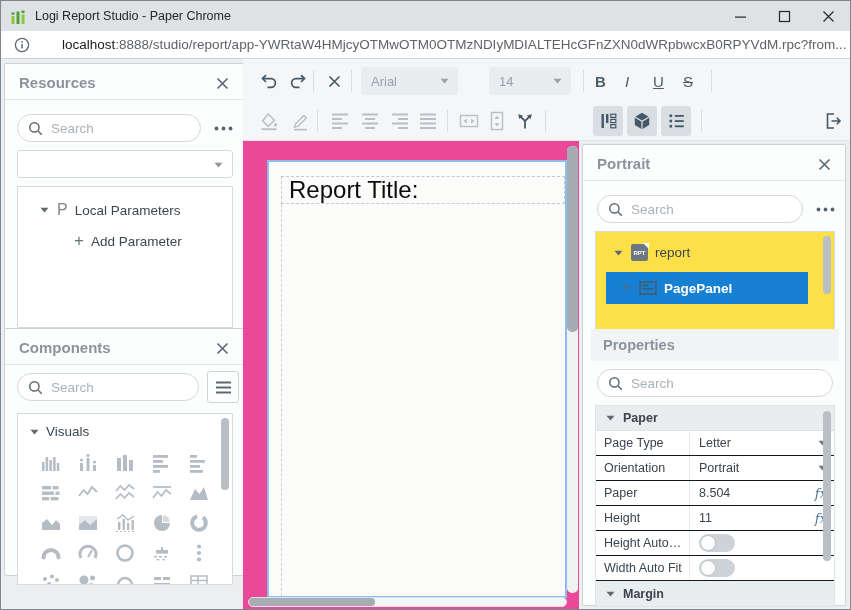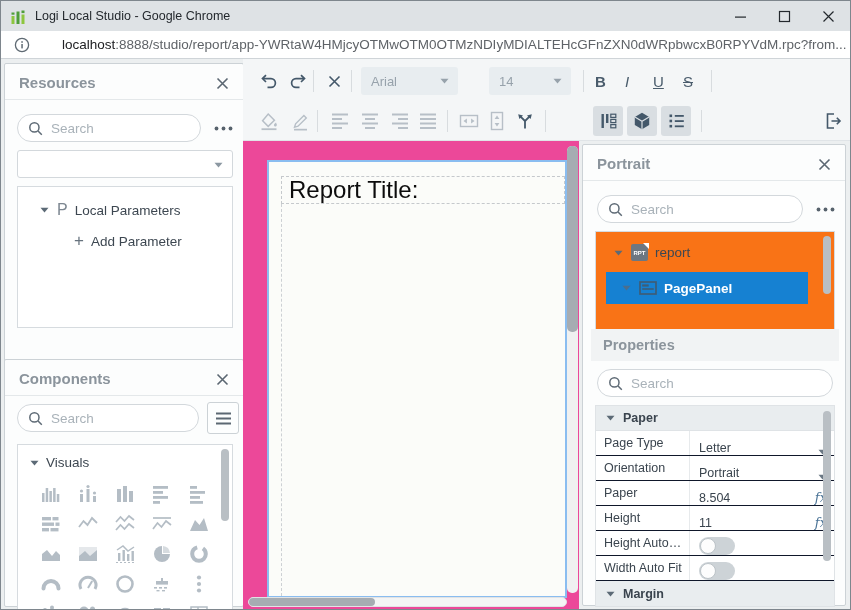--- a/index.html
+++ b/index.html
@@ -41,21 +41,21 @@
   #resources { left:3px; top:4px; width:240px; height:304px; }
   #res-search { left:12px; top:50px; width:184px; }
   #res-dots { right:10px; top:62px; }
   .res-dropdown { position:absolute; left:12px; top:86px; width:216px; height:28px; border:1px solid #d3d8dc; border-radius:3px; background:#fff; }
   .res-dropdown .caret { position:absolute; right:9px; top:11px; color:#8c98a2; }
   .res-tree { position:absolute; left:12px; top:122px; width:216px; height:142px; border:1px solid #d6dbdf; background:#fff; }
   .tree-row { position:absolute; display:flex; align-items:center; gap:7px; font-size:13.5px; color:#3d4751; }
   .p-glyph { font-size:16px; color:#7d8791; }
 
   
-  #components { left:3px; top:300px; width:240px; height:248px; }
+  #components { left:3px; top:269px; width:240px; height:248px; }
   #comp-search { left:12px; top:44px; width:182px; }
   .hamburger-btn { position:absolute; left:202px; top:42px; width:32px; height:32px; border:1px solid #ccd2d6; border-radius:3px; background:#fdfefe; display:flex; align-items:center; justify-content:center; color:#5c6873; }
   .comp-box { position:absolute; left:12px; top:84px; width:216px; height:172px; border:1px solid #d6dbdf; background:#fff; overflow:hidden; }
   .comp-group { position:absolute; left:12px; top:10px; display:flex; align-items:center; gap:6px; font-size:13.5px; color:#3d4751; }
   .comp-grid { position:absolute; left:14px; top:34px; width:186px; display:grid; grid-template-columns:repeat(5,1fr); grid-auto-rows:30px; }
   .comp-cell { display:flex; align-items:center; justify-content:center; color:#b4bdc5; }
   .vthumb { position:absolute; background:#b9bfc4; border-radius:4px; }
 
   
   .toolbar { position:absolute; left:242px; top:0; width:609px; height:82px; background:#f4f6f7; border-bottom:1px solid #e0e4e7; }
@@ -80,34 +80,34 @@
   .margin-guide { position:absolute; left:12px; top:42px; bottom:0; width:1px; border-left:1px dashed #cdd1d4; }
   .v-scroll-track { position:absolute; left:324px; top:5px; width:11px; height:447px; background:#f0f1f1; border-radius:5px; }
   .v-scroll-thumb { position:absolute; left:0; top:0; width:11px; height:186px; background:#a6acb2; border-radius:5px; }
   .h-scroll-track { position:absolute; left:5px; top:456px; width:319px; height:10px; background:#f4f5f5; border:1px solid #e1e3e5; border-radius:5px; }
   .h-scroll-thumb { position:absolute; left:0; top:0; width:126px; height:8px; background:#a6acb2; border-radius:4px; }
 
   
   #inspector { left:581px; top:85px; width:264px; height:462px; }
   #insp-search { left:14px; top:50px; width:206px; }
   #insp-dots { right:10px; top:62px; }
-  .insp-tree { position:absolute; left:12px; top:86px; width:240px; height:112px; border:1px solid #d6dbdf; background:#f97316; overflow:hidden; }
+  .insp-tree { position:absolute; left:12px; top:86px; width:240px; height:112px; border:1px solid #d6dbdf; background:#fde047; overflow:hidden; }
   .rpt-badge { width:17px; height:17px; background:#6d7781; border-radius:2px; color:#fff; font-size:6px; font-weight:bold; display:flex; align-items:center; justify-content:center; position:relative; }
   .rpt-badge:after { content:""; position:absolute; right:-1px; top:-1px; border:3px solid #fff; border-left-color:transparent; border-bottom-color:transparent; }
   .sel-row { position:absolute; left:10px; top:40px; width:202px; height:32px; background:#1681d2; display:flex; align-items:center; gap:7px; padding-left:16px; color:#fff; font-weight:bold; font-size:13.5px; }
   .sel-row .tree-caret { color:#4b6e8d; }
   .sel-row .pp-icon { color:#3e5d77; display:flex; }
   .props-band { position:absolute; left:8px; top:184px; width:248px; height:32px; background:#f1f3f4; display:flex; align-items:center; }
   .props-band span { margin-left:12px; font-size:14.5px; font-weight:bold; color:#8b949c; }
   .prop-table { position:absolute; left:12px; top:260px; width:240px; border:1px solid #dfe3e6; background:#fff; }
   .pg-row { height:25px; background:#e9edef; border-bottom:1px solid #dfe3e6; display:flex; align-items:center; gap:7px; padding-left:10px; font-size:12.5px; font-weight:bold; color:#3a444e; }
   .p-row { height:25px; border-bottom:1px solid #0f172a; display:flex; font-size:12.5px; color:#3a444e; }
   .p-row:last-child, .pg-row:last-child { border-bottom:none; }
   .p-name { width:94px; border-right:1px solid #e7eaec; display:flex; align-items:center; padding-left:8px; white-space:nowrap; overflow:hidden; }
-  .p-val { flex:1; display:flex; align-items:flex-end; padding:0 7px 0 9px; position:relative;gap:40px; }
+  .p-val { flex:1; display:flex; align-items:center; padding:0 7px 0 9px; position:relative;gap:40px; }
   .p-val .caret { margin-left:auto; color:#6b7884; display:flex; }
   .fx { margin-left:auto; font-family:"DejaVu Serif","Liberation Serif",serif; font-style:italic; font-size:13px; color:#4a7396; }
   .toggle { width:36px; height:18px; background:#cdd3d7; border-radius:9px; position:relative; }
   .toggle .knob { position:absolute; left:1px; top:1px; width:16px; height:16px; background:#fdfdfd; border:1px solid #bcc3c8; border-radius:50%; }
 
   svg { display:block; }
 </style>
 </head>
 <body>
 
@@ -116,21 +116,21 @@
   <div class="titlebar">
     <span class="tb-logo">
         <svg viewBox="0 0 17 17" width="17" height="17" fill="currentColor">
           <rect x="1.5" y="8" width="3" height="8" fill="#8dc63f"></rect>
           <rect x="1.5" y="4.5" width="3" height="2.2" fill="#4e9d3a"></rect>
           <rect x="6.5" y="3.5" width="3" height="12.5" fill="#4e9d3a"></rect>
           <rect x="11.5" y="6.5" width="3" height="9.5" fill="#8dc63f"></rect>
           <rect x="11.5" y="2.5" width="3" height="2.6" fill="#4e9d3a"></rect>
         </svg>
       </span>
-    <span class="tb-title">Logi Local Studio - Google Chrome</span>
+    <span class="tb-title">Logi Report Studio - Paper Chrome</span>
     <span class="tb-controls">
       <span class="tb-btn">
           <svg viewBox="0 0 13 13" width="13" height="13" fill="currentColor">
             <rect x="1" y="6.5" width="11" height="1.2"></rect>
           </svg>
         </span>
       <span class="tb-btn">
           <svg viewBox="0 0 13 13" width="13" height="13" fill="currentColor">
             <rect x="1.5" y="1.5" width="10" height="10" fill="none" stroke="currentColor" stroke-width="1.2"></rect>
           </svg>

